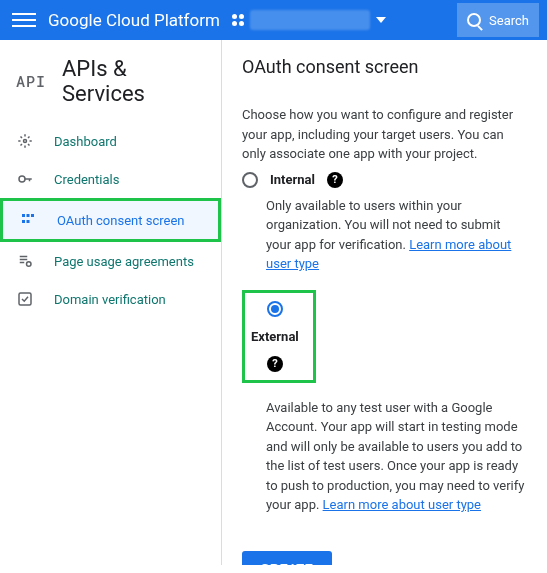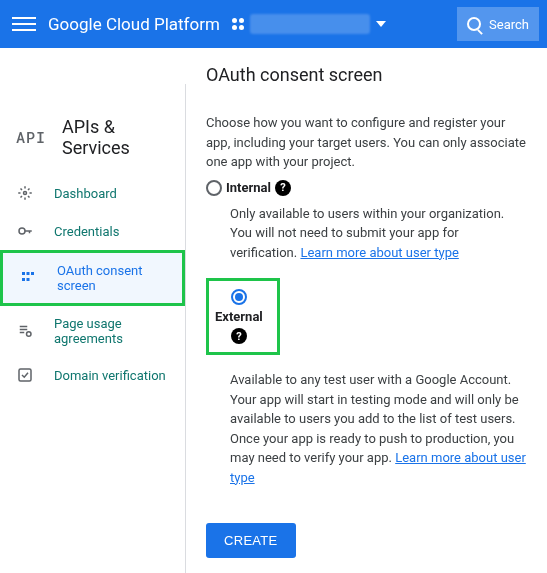--- a/index.html
+++ b/index.html
@@ -1,43 +1,43 @@
 <!DOCTYPE html>
 <html><head>
 <meta charset="utf-8">
 <style>
 * { box-sizing: border-box; margin: 0; padding: 0; }
 body { font-family: Roboto, Arial, sans-serif; font-size: 13px; color: #202124; width: 547px; height: 573px; overflow: hidden; }
-.topbar { background: #1a73e8; height: 48px; display: flex; align-items: center; padding: 2px 8px; color: #fff; }
+.topbar { background: #1a73e8; height: 40px; display: flex; align-items: center; padding: 2px 8px; color: #fff; }
 .hamburger { width: 24px; display: flex; flex-direction: column; gap: 4px; margin: 0 12px 0 4px; cursor: pointer; }
 .hamburger span { height: 2px; background: #fff; }
 .brand { font-size: 17px; font-weight: 400; margin-right: 12px; white-space: nowrap; }
 .proj { display: flex; align-items: center; gap: 6px; margin-right: auto; }
 .proj-dots { display: grid; grid-template-columns: repeat(2,5px); grid-template-rows: repeat(2,5px); gap: 2px; }
 .proj-dots i { background: #fff; border-radius: 50%; width: 5px; height: 5px; display: block; }
 .proj-blur { width: 120px; height: 20px; background: rgba(255,255,255,.2); border-radius: 3px; filter: blur(1px); }
 .caret { width: 0; height: 0; border-left: 5px solid transparent; border-right: 5px solid transparent; border-top: 6px solid #fff; }
 .search { background: rgba(255,255,255,.25); height: 34px; border-radius: 0; display: flex; align-items: center; padding: 0 10px; gap: 8px; color: #fff; }
 .mag { width: 14px; height: 14px; border: 2px solid #fff; border-radius: 50%; position: relative; }
 .mag::after { content: ''; position: absolute; width: 2px; height: 6px; background: #fff; bottom: -6px; right: -2px; transform: rotate(-45deg); }
 .layout { display: flex; height: calc(100% - 48px); }
-.sidebar { width: 186px; border-right: 1px solid #dadce0; padding-top: 24px; margin-top: 36px; }
+.sidebar { width: 222px; border-right: 1px solid #dadce0; padding-top: 8px; }
 .side-head { display: flex; align-items: center; gap: 16px; padding: 8px 16px 16px; }
 .api-logo { font-family: 'Roboto Mono', monospace; font-size: 15px; font-weight: 500; letter-spacing: 1px; color: #5f6368; }
-.side-head h1 { font-size: 18px; font-weight: 400; }
+.side-head h1 { font-size: 22px; font-weight: 400; }
 .nav-item { display: flex; align-items: center; gap: 20px; padding: 10px 16px; color: #0f766e; cursor: pointer; font-size: 13px; }
 .nav-item.active { color: #1a73e8; background: #f1f7fe; border: 3px solid #1ec44a; }
 .nav-icon { width: 18px; height: 18px; display: flex; align-items: center; justify-content: center; }
 .nav-icon svg { width: 18px; height: 18px; }
 .main { flex: 1; padding: 16px 20px; overflow-y: auto; }
 .main h2 { font-size: 18px; font-weight: 400; margin-bottom: 28px; }
 .intro { font-size: 13px; line-height: 1.5; color: #3c4043; margin-bottom: 8px; }
 .section-title { font-size: 15px; font-weight: 400; margin-bottom: 12px; }
 .opt { margin-bottom: 16px; }
-.opt-head { display: flex; align-items: center; gap: 4px; margin-bottom: 8px; }
+.opt-head { display: flex; align-items: center; gap: 12px; margin-bottom: 8px; }
 .radio { width: 16px; height: 16px; border: 2px solid #5f6368; border-radius: 50%; position: relative; cursor: pointer; }
 .radio.checked { border-color: #1a73e8; }
 .radio.checked::after { content: ''; position: absolute; width: 8px; height: 8px; background: #1a73e8; border-radius: 50%; top: 2px; left: 2px; }
 .opt-label { font-weight: 700; font-size: 13px; }
 .help { width: 16px; height: 16px; background: #000; color: #fff; border-radius: 50%; display: flex; align-items: center; justify-content: center; font-size: 11px; font-weight: 700; cursor: pointer; }
 .opt-desc { font-size: 13px; line-height: 1.5; color: #3c4043; margin-left: 24px; margin-top: 7px; }
 .link { color: #1a73e8; text-decoration: underline; cursor: pointer; }
 .opt.ext .opt-head { display: inline-flex; border: 3px solid #1ec44a; padding: 8px 14px 8px 6px; flex-direction: column; }
 .create-btn { background: #1a73e8; color: #fff; border: none; padding: 10px 18px; font-size: 13px; font-weight: 500; border-radius: 3px; cursor: pointer; margin-top: 20px; letter-spacing: .3px; }
 </style>

